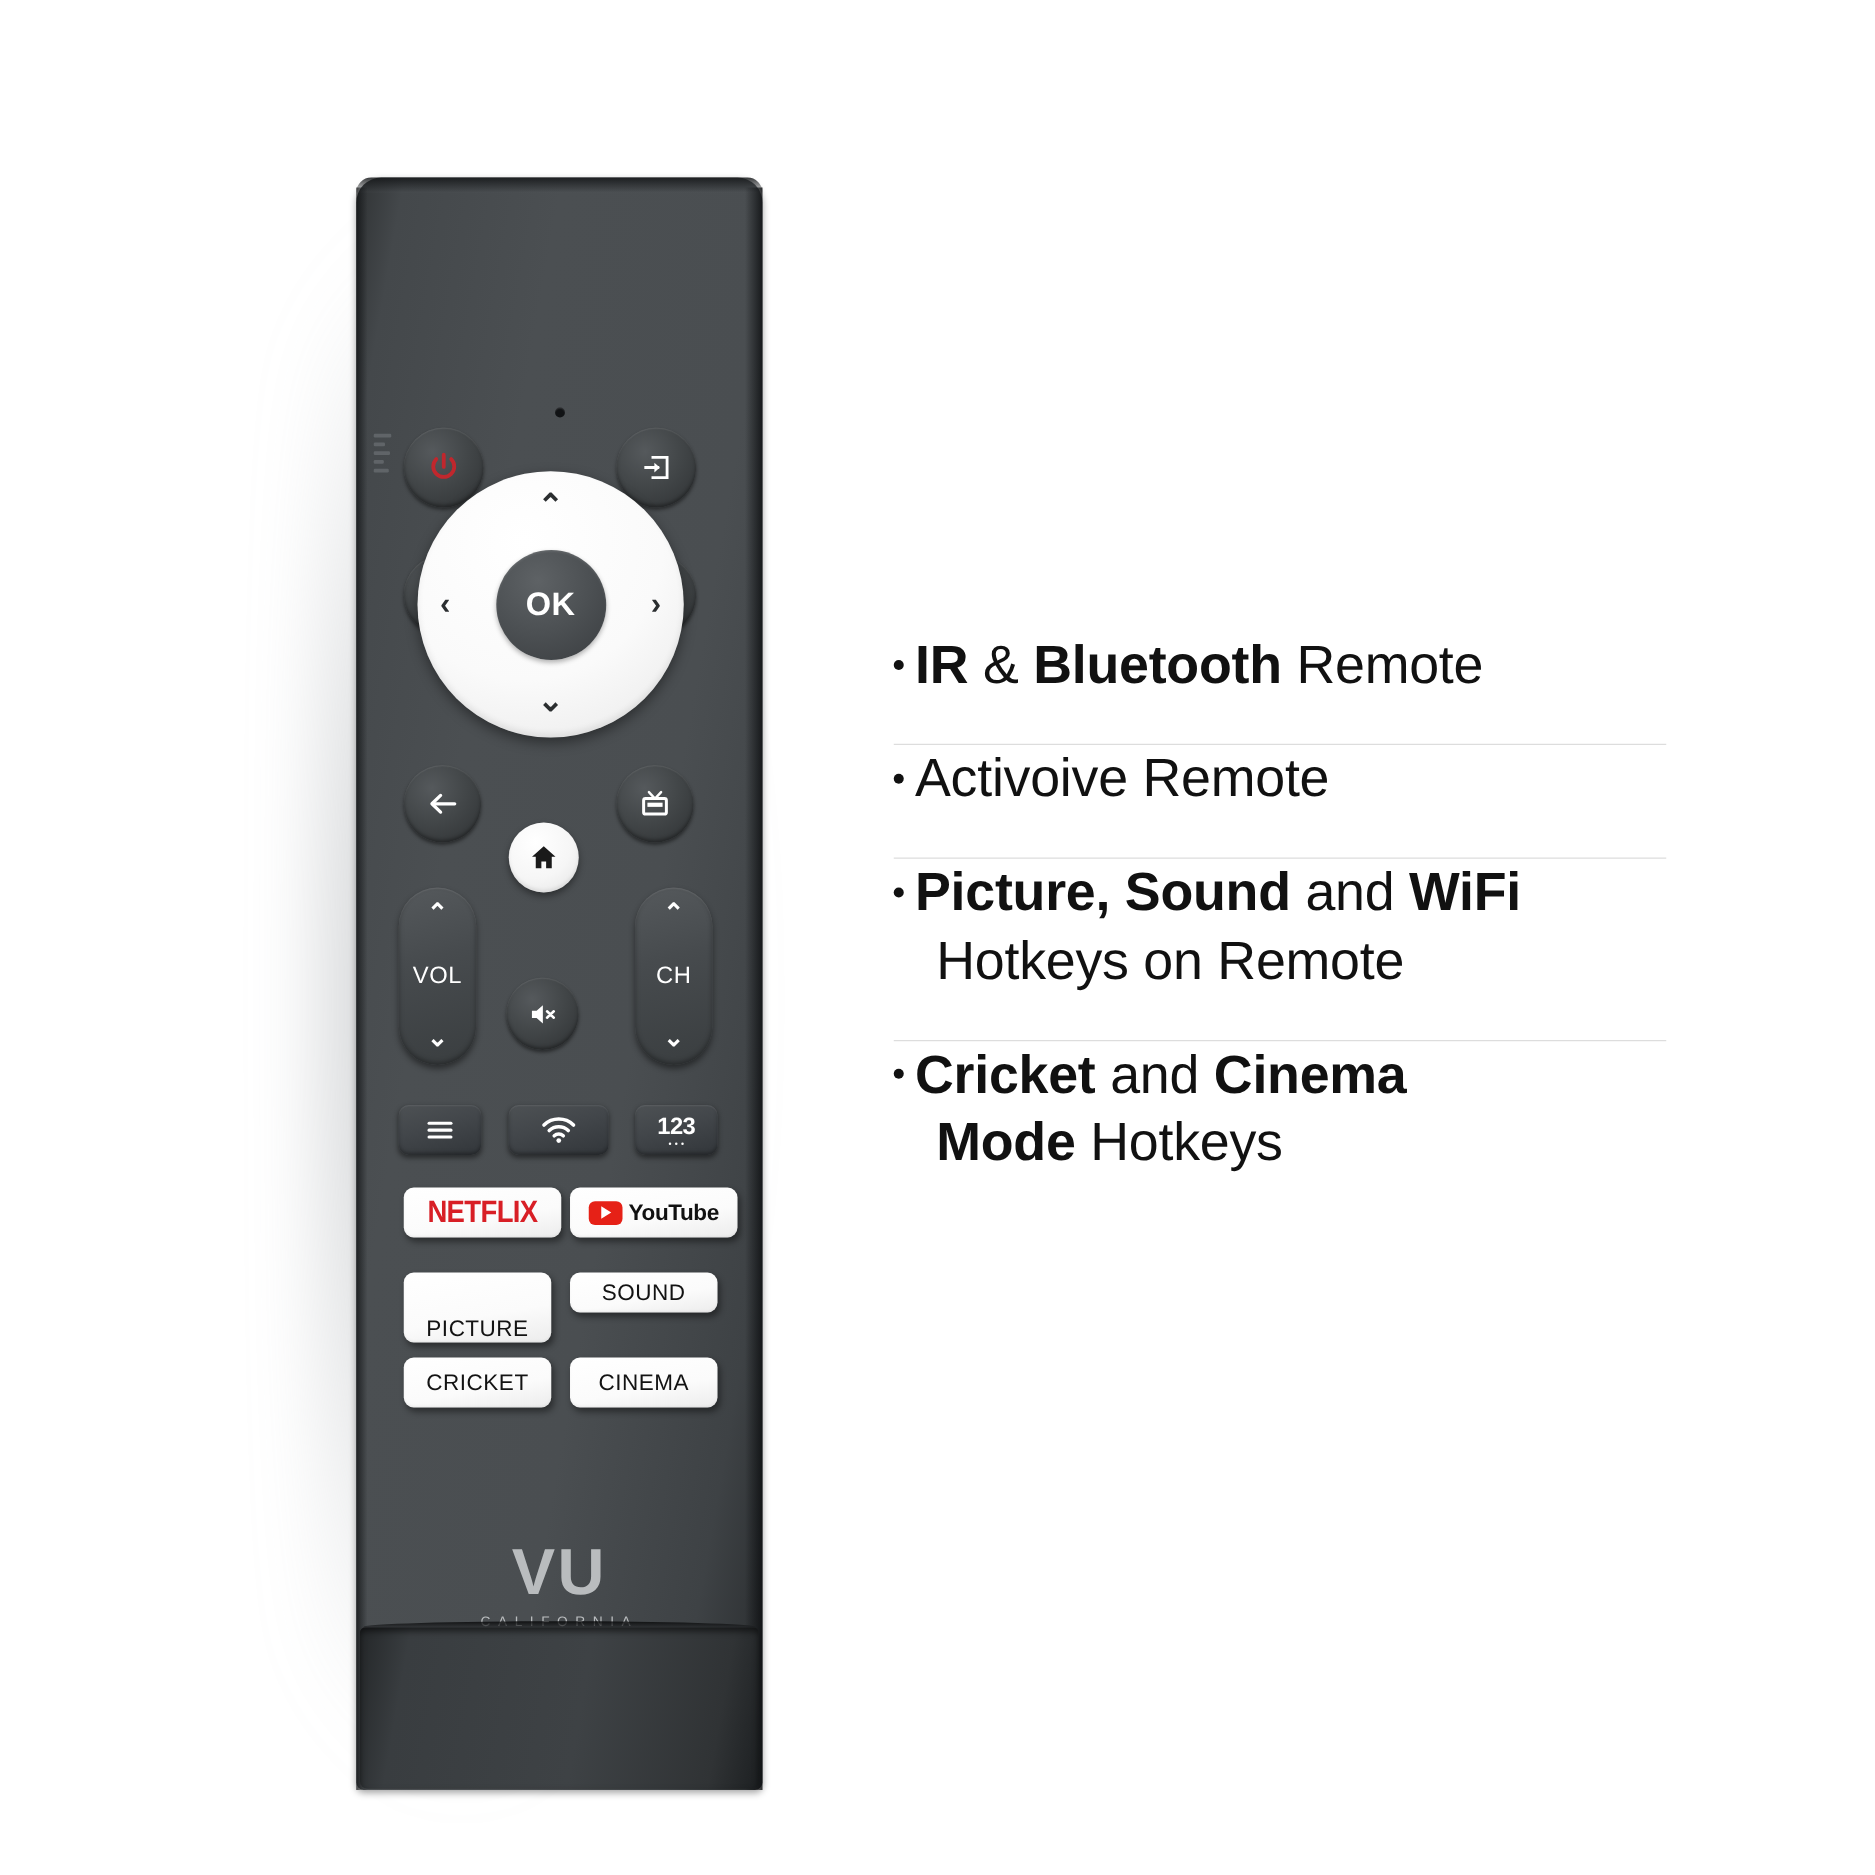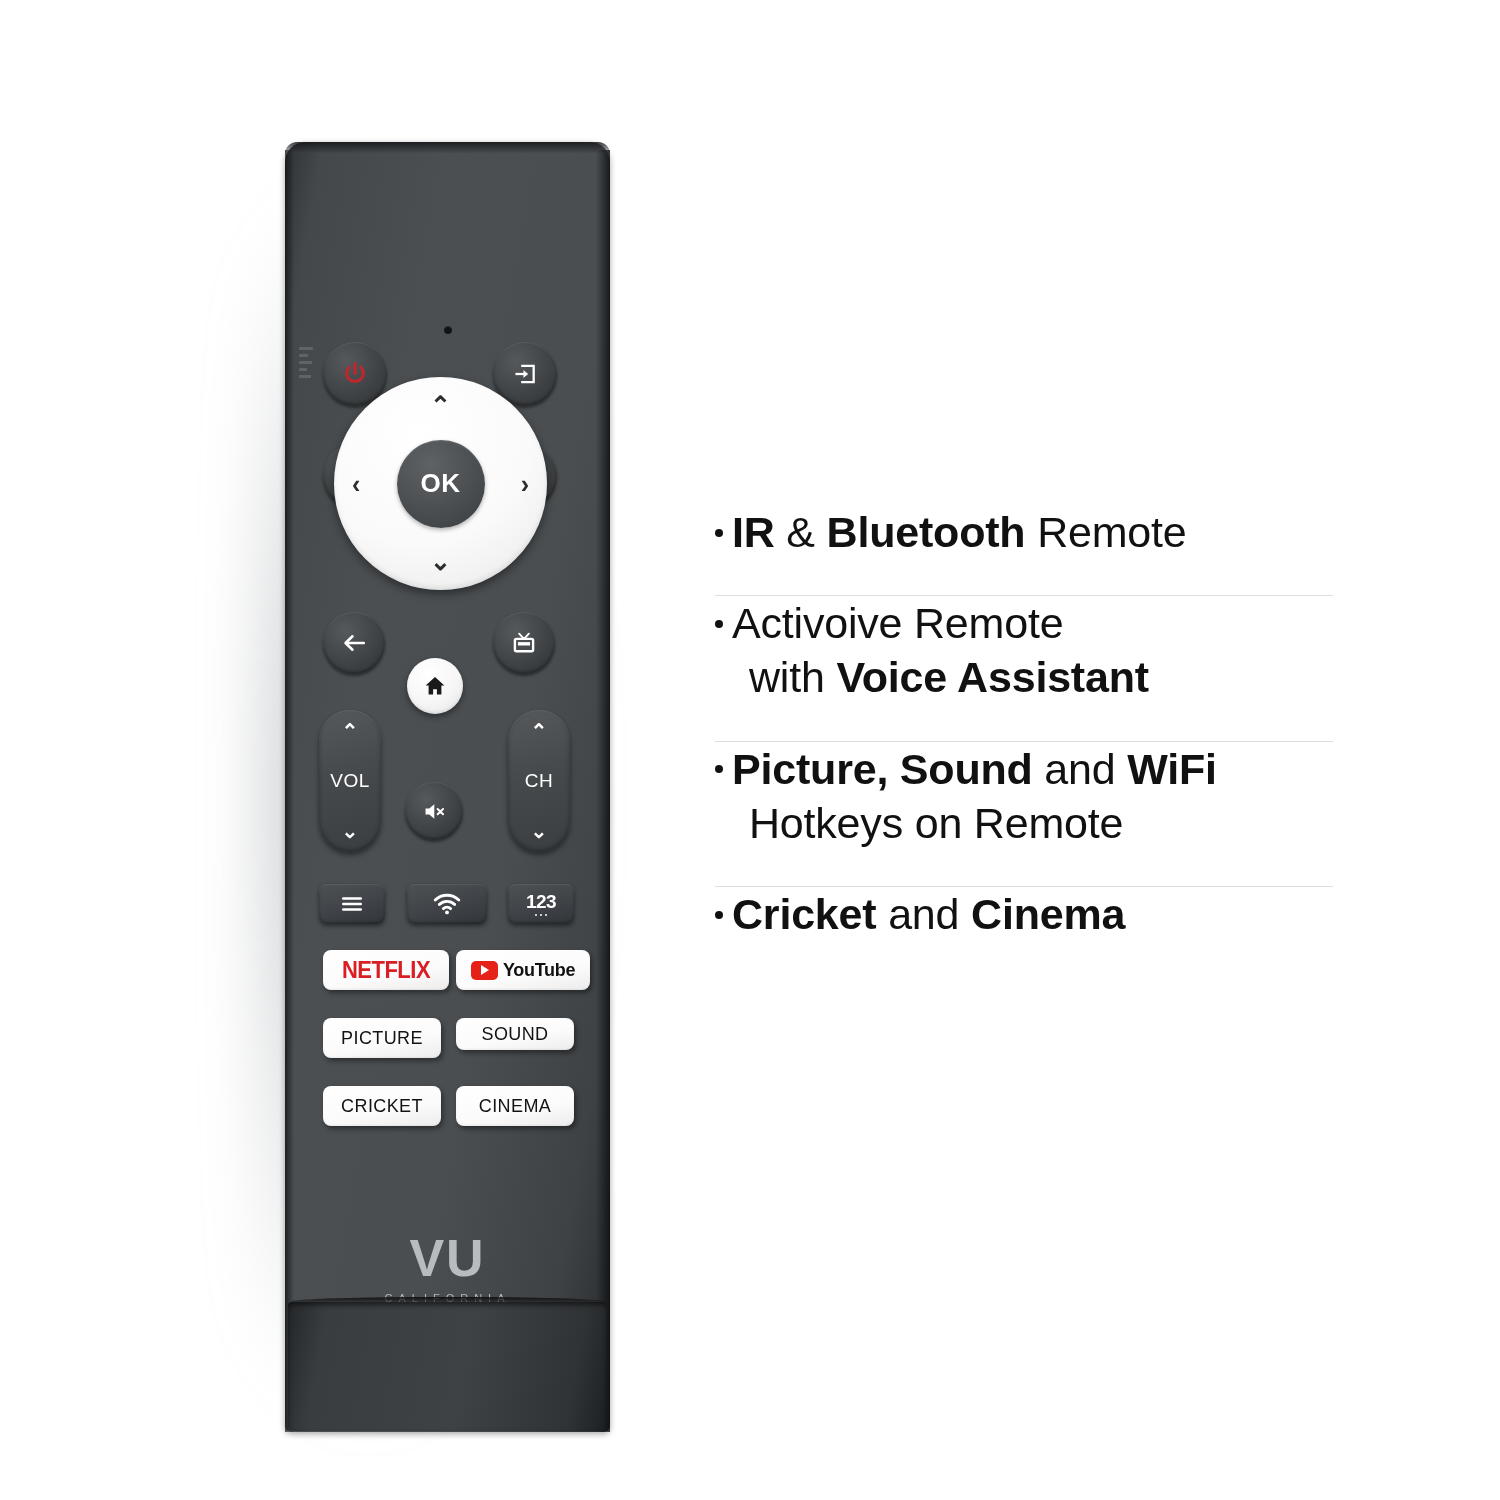--- a/index.html
+++ b/index.html
@@ -201,21 +201,21 @@
     background: linear-gradient(170deg, #ffffff 0%, #fbfbfb 60%, #ececec 100%);
     box-shadow: 2px 3px 5px rgba(0,0,0,0.42), inset 0 -1px 2px rgba(0,0,0,0.06);
     color: #111111;
   }
   #hk-menu  { left: 34px;  top: 742px; width: 66px; height: 40px; }
   #hk-wifi  { left: 122px; top: 742px; width: 80px; height: 40px; }
   #hk-keypad{ left: 223px; top: 742px; width: 66px; height: 40px; }
 
   #hk-netflix { left: 38px;  top: 808px; width: 126px; height: 40px; }
   #hk-youtube { left: 171px; top: 808px; width: 134px; height: 40px; }
-  #hk-picture { left: 38px;  top: 876px; width: 118px; height: 40px; }
+  #hk-picture { left: 38px;  top: 876px; width: 118px; height: 56px; align-items: flex-end; }
   #hk-sound   { left: 171px; top: 876px; width: 118px; height: 32px; }
   #hk-cricket { left: 38px;  top: 944px; width: 118px; height: 40px; }
   #hk-cinema  { left: 171px; top: 944px; width: 118px; height: 40px; }
 
   .modelabel {
     font-size: 18px;
     letter-spacing: 0.4px;
     color: #131313;
   }
   .netflix-word {
@@ -471,36 +471,36 @@
       <span class="bullet"></span><span class="b">IR</span><span> &amp; </span><span class="b">Bluetooth</span><span> Remote</span>
     </div>
   </div>
 
   <div style="height:30px"></div>
   <div class="feature-divider"></div>
 
   <div class="feature">
     <div class="feature-text">
       <span class="bullet"></span><span>Activoive Remote</span>
-      <span class="indent"><span>with </span><span class="b">Voice Assistant</span></span>
     </div>
   </div>
 
   <div style="height:30px"></div>
   <div class="feature-divider"></div>
 
   <div class="feature">
     <div class="feature-text">
       <span class="bullet"></span><span class="b">Picture, Sound</span><span> and </span><span class="b">WiFi</span>
       <span class="indent">Hotkeys on Remote</span>
     </div>
   </div>
 
   <div style="height:30px"></div>
   <div class="feature-divider"></div>
 
   <div class="feature">
     <div class="feature-text">
       <span class="bullet"></span><span class="b">Cricket</span><span> and </span><span class="b">Cinema</span>
+      <span class="indent"><span class="b">Mode</span><span> Hotkeys</span></span>
     </div>
   </div>
 
 </div>
 
 </body></html>

